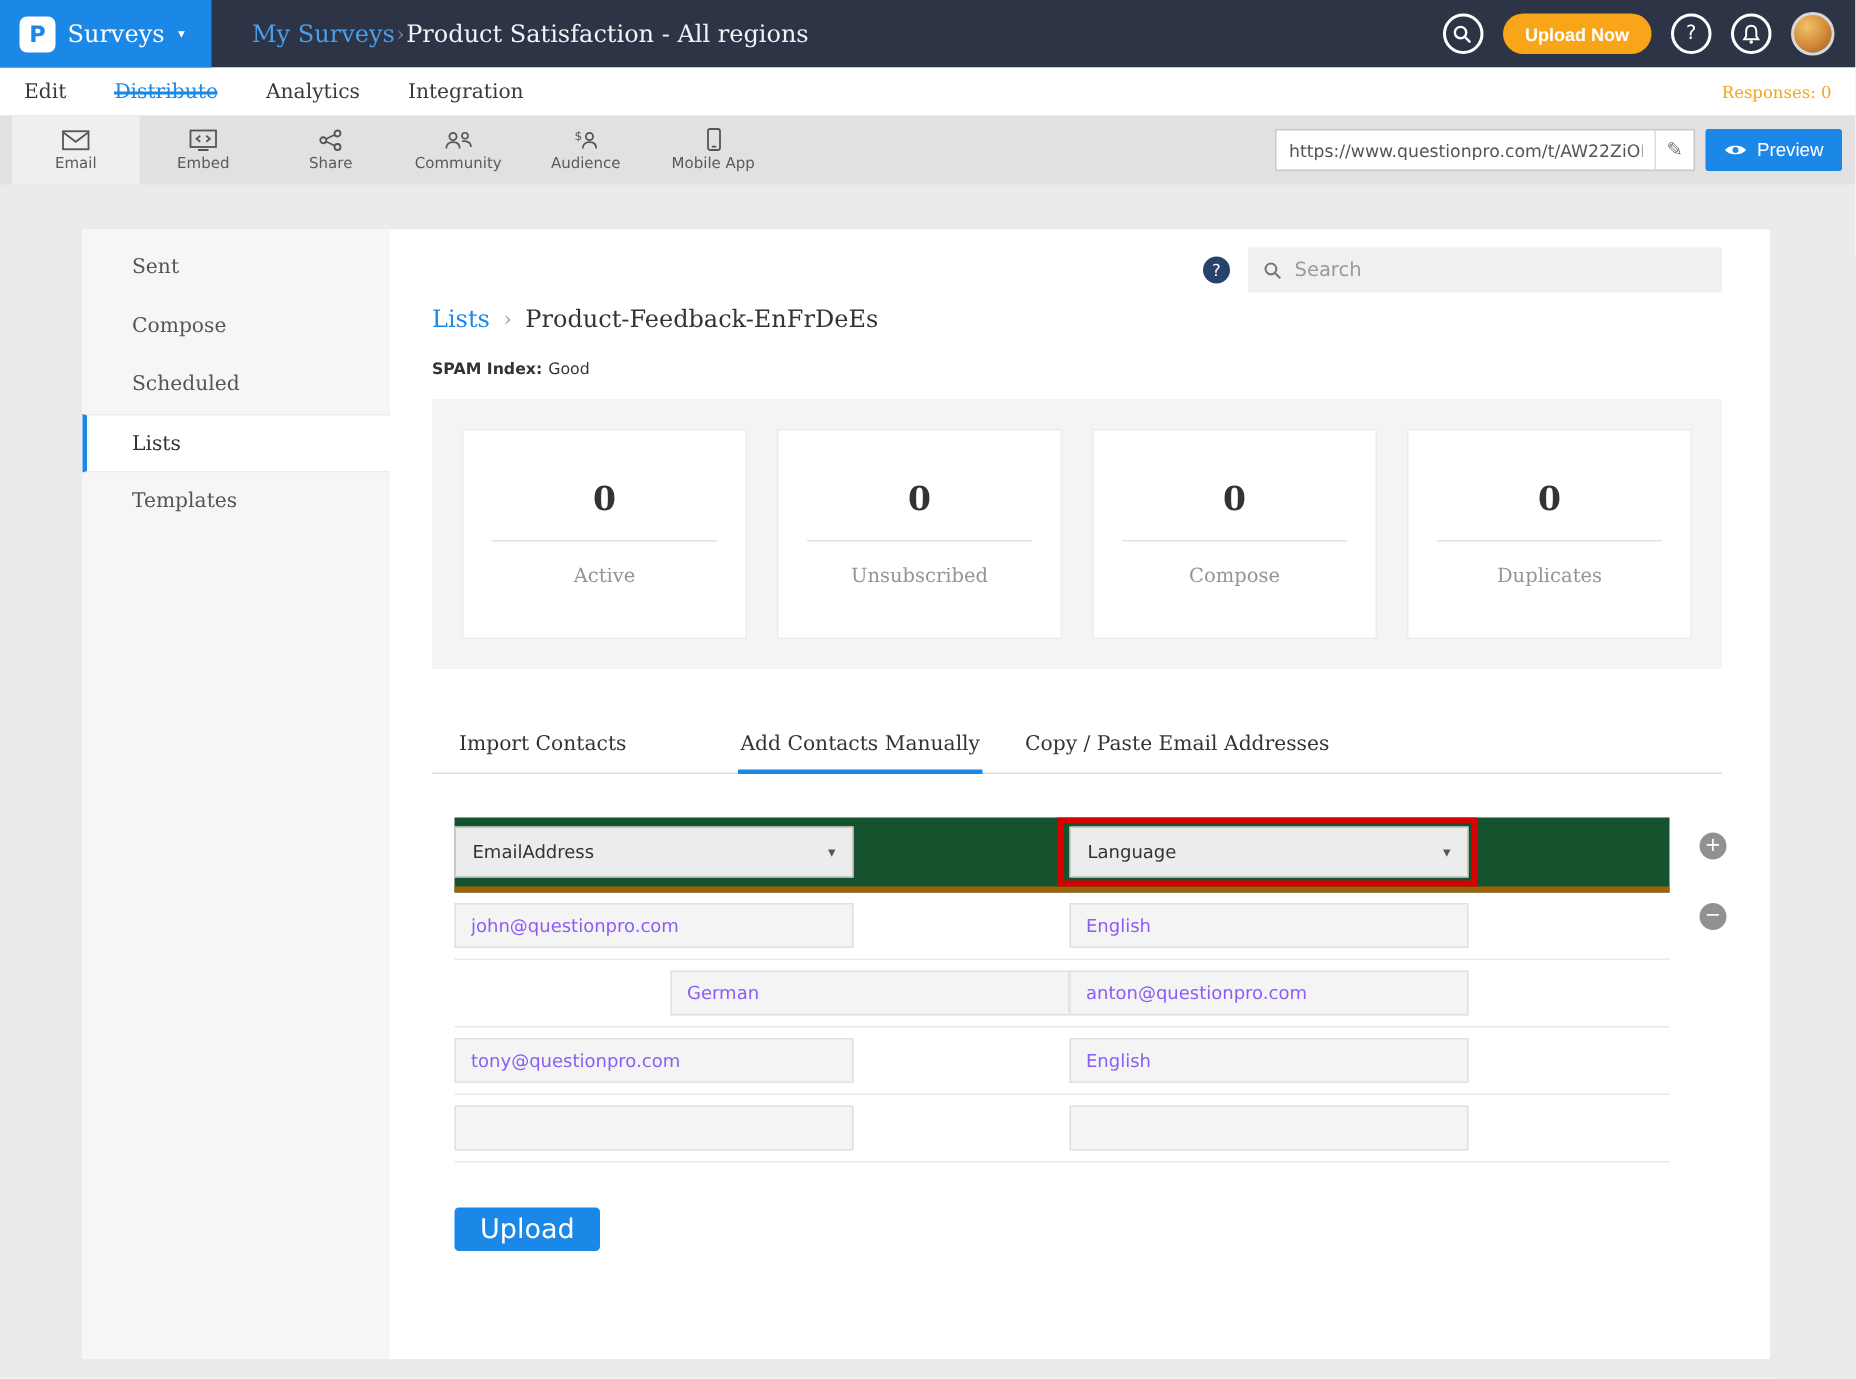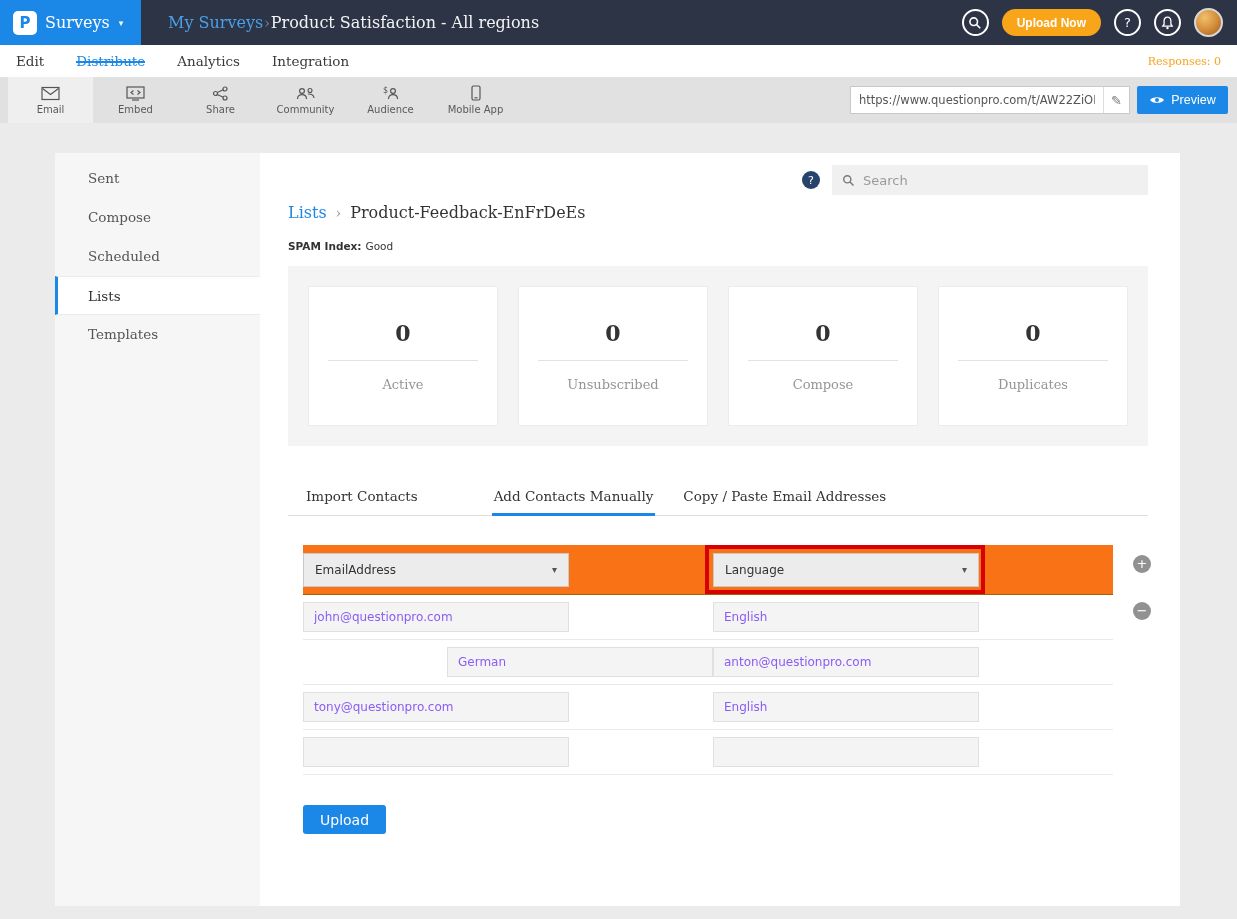--- a/index.html
+++ b/index.html
@@ -77,32 +77,32 @@
   .stat-card{width:190px;height:140px;background:#fff;border:1px solid #ececec;display:flex;flex-direction:column;align-items:center;justify-content:center;}
   .stat-value{font-size:22px;font-weight:bold;color:#333;}
   .stat-divider{width:150px;height:1px;background:#e2e2e2;margin:14px 0 16px;}
   .stat-label{font-size:13px;color:#959595;}
 
   .tabs2{margin-top:32px;width:860px;display:flex;gap:26px;padding-left:16px;border-bottom:1px solid #ddd;}
   .tab2{padding:10px 2px 9px;font-size:13.5px;color:#333;border-bottom:3px solid transparent;margin-bottom:-1px;cursor:pointer;}
   .tab2.active{border-bottom-color:var(--accent-blue);margin-left:46px;}
 
   .ctable{margin-left:15px;margin-top:29px;width:810px;position:relative;}
-  .trow-head{height:50px;background:#f97316;border-bottom:1px solid #a16207;display:flex;align-items:center;position:relative;}
+  .trow-head{height:50px;background:#14532d;border-bottom:4px solid #a16207;display:flex;align-items:center;position:relative;}
   .sel{width:266px;height:34px;background:#ececec;border:1px solid #c9c9c9;display:flex;align-items:center;justify-content:space-between;padding:0 11px;font-size:12px;color:#333;cursor:pointer;}
   .sel .sel-caret{font-size:10px;color:#555;}
   .sel.second{margin-left:144px;}
   .annotation{position:absolute;left:402px;top:0;width:280px;height:100%;border:4px solid var(--annotation-red);pointer-events:none;}
   .trow{height:45px;display:flex;align-items:center;border-bottom:1px solid #e9e9e9;}
   .cell-input{width:266px;height:30px;background:#f4f4f4;border:1px solid #e0e0e0;font-size:12px;color:#8b5cf6;padding:0 10px;font-family:inherit;outline:none;}
   .cell-input.second{margin-left:144px;}
   .rowctl{position:absolute;right:-38px;width:18px;display:flex;flex-direction:column;gap:29px;top:10px;}
   .circle-sm{width:18px;height:18px;border-radius:50%;background:#919191;color:#fff;font-size:13px;line-height:17px;text-align:center;cursor:pointer;}
 
-  .upload-btn{margin:30px 0 0 15px;height:29px;padding:0 17px;background:var(--accent-blue);color:#fff;border:none;border-radius:3px;font-size:14px;cursor:pointer;font-family:inherit;}
+  .upload-btn{margin:30px 0 0 15px;height:29px;padding:0 17px;background:var(--accent-blue);color:#fff;border:none;border-radius:3px;font-size:18px;cursor:pointer;font-family:inherit;}
 </style>
 </head>
 <body>
 
 <header class="topbar">
   <div class="logo-block">
     <span class="logo-p">P</span>
     <span class="product-name serif">Surveys</span>
     <span class="caret">▾</span>
   </div>

